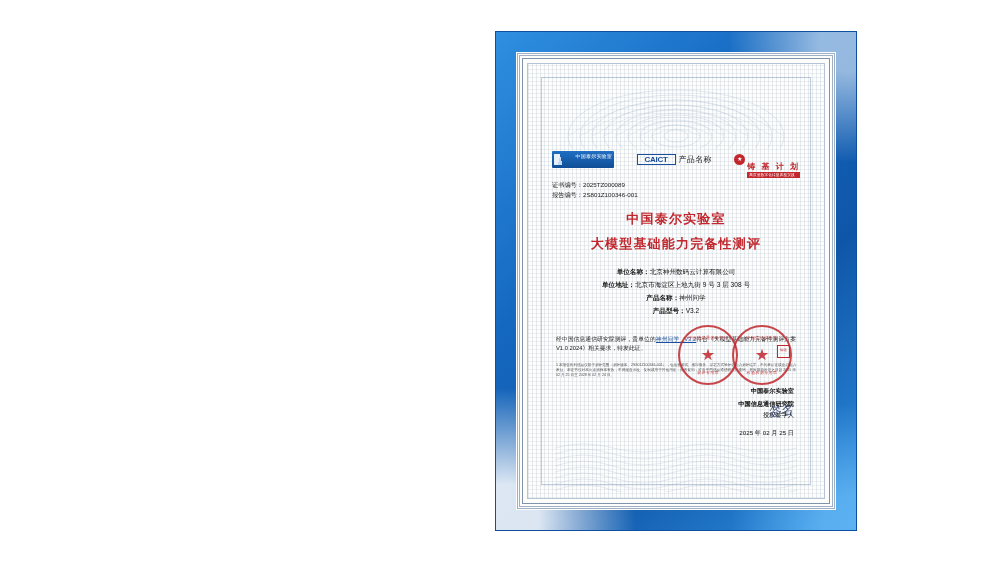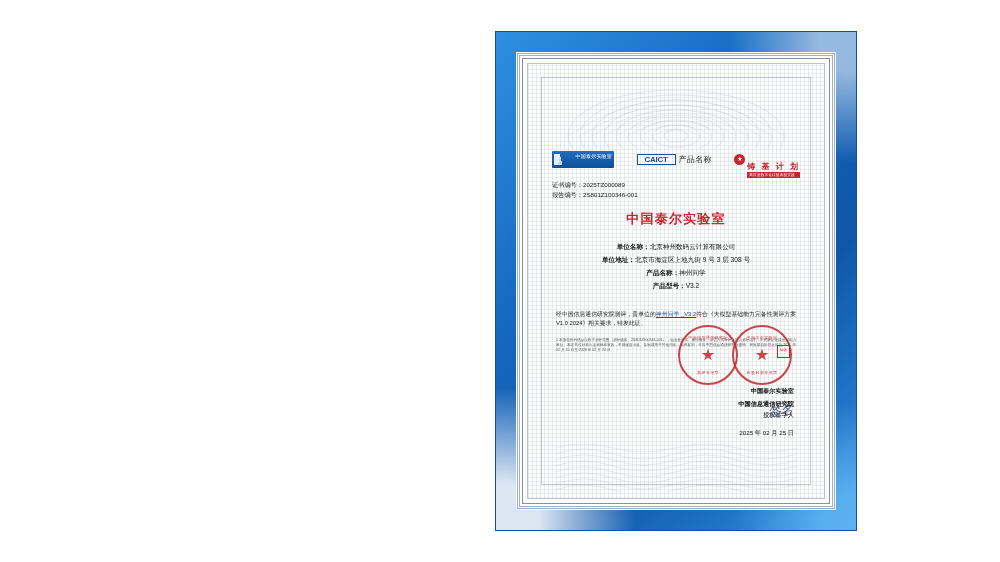--- a/index.html
+++ b/index.html
@@ -384,20 +384,21 @@
           <div>
             <span>证书编号：</span><span>2025TZ000089</span>
           </div>
           <div>
             <span>报告编号：</span><span>2S801Z100346-001</span>
           </div>
         </div>
 
         <div class="titles">
           <div class="title-1">中国泰尔实验室</div>
+          <div class="title-2">大模型基础能力完备性测评</div>
         </div>
 
         <div class="fields">
           <div>
             <span class="field-label">单位名称：</span><span>北京神州数码云计算有限公司</span>
           </div>
           <div>
             <span class="field-label">单位地址：</span><span>北京市海淀区上地九街 9 号 3 层 308 号</span>
           </div>
           <div>

